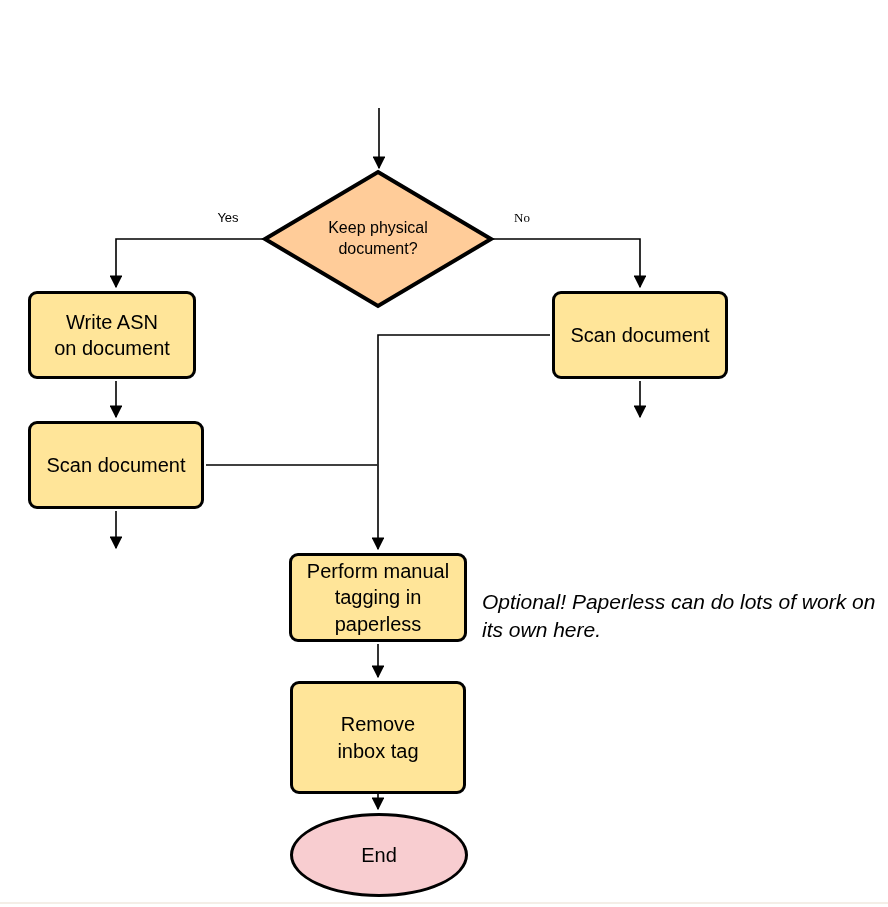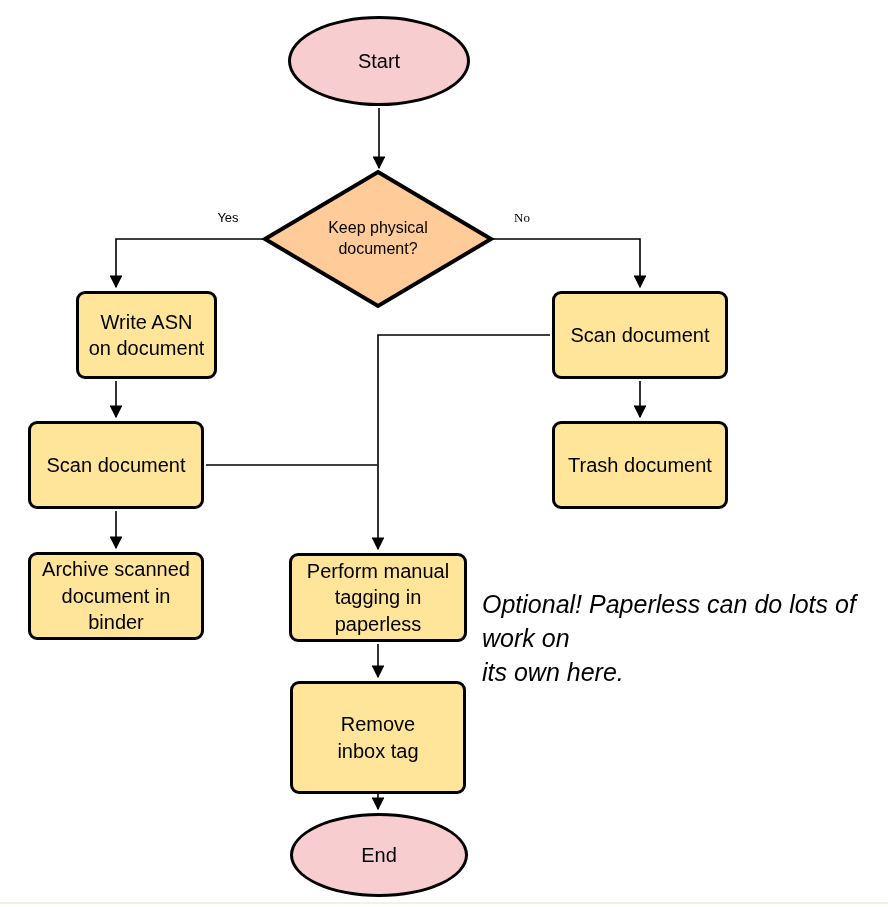--- a/index.html
+++ b/index.html
@@ -37,21 +37,21 @@
     text-align:center;font-size:16px;line-height:1.3;
     white-space:pre-line;
   }
   .edge-label{
     position:absolute;
     font-size:13px;
     text-align:center;
   }
   .note{
     position:absolute;
-    font-size:25px;font-style:italic;line-height:1.35;
+    font-size:21px;font-style:italic;line-height:1.35;
     white-space:pre-line;
   }
   .bottom-line{
     position:absolute;left:0;top:902px;width:888px;height:2px;
     background:#F4EEE7;
   }
 </style>
 </head>
 <body>
 
@@ -70,57 +70,46 @@
       <path d="M116 381 L116 417" marker-end="url(#arrow)"></path>
       <path d="M116 511 L116 548" marker-end="url(#arrow)"></path>
       <path d="M640 381 L640 417" marker-end="url(#arrow)"></path>
       <path d="M550 335 L378 335 L378 549" marker-end="url(#arrow)"></path>
       <path d="M206 465 L377.2 465"></path>
       <path d="M378 644 L378 677" marker-end="url(#arrow)"></path>
       <path d="M378 772 L378 809" marker-end="url(#arrow)"></path>
     </g>
   </svg>
 
-  <div class="node terminator" style="left:288px;top:16px;width:182px;height:90px;">
-    <span>Start</span>
-  </div>
 
   <div class="decision-wrap" style="left:260px;top:167px;width:236px;height:144px;">
     <svg width="236" height="144" viewBox="0 0 236 144" xmlns="http://www.w3.org/2000/svg">
       <polygon points="118,5 231,72 118,139 5,72" fill="#FFCC99" stroke="#000" stroke-width="4"></polygon>
     </svg>
     <div class="decision-label">Keep physical
 document?</div>
   </div>
 
   <div class="edge-label" style="left:195px;top:210px;width:66px;">Yes</div>
   <div class="edge-label" style="left:492px;top:210px;width:60px;font-family:Liberation Serif, serif;">No</div>
 
-  <div class="node process" style="left:28px;top:291px;width:141px;height:88px;margin-left:48px;">
+  <div class="node process" style="left:28px;top:291px;width:168px;height:88px;">
     <span>Write ASN
 on document</span>
   </div>
 
   <div class="node process" style="left:28px;top:421px;width:176px;height:88px;">
     <span>Scan document</span>
   </div>
 
-  <div class="node process" style="left:28px;top:552px;width:176px;height:88px;">
-    <span>Archive scanned
-document in
-binder</span>
-  </div>
 
   <div class="node process" style="left:552px;top:291px;width:176px;height:88px;">
     <span>Scan document</span>
   </div>
 
-  <div class="node process" style="left:552px;top:421px;width:176px;height:88px;">
-    <span>Trash document</span>
-  </div>
 
   <div class="node process" style="left:289px;top:553px;width:178px;height:89px;">
     <span>Perform manual
 tagging in
 paperless</span>
   </div>
 
   <div class="note" style="left:482px;top:588px;width:402px;">Optional! Paperless can do lots of work on
 its own here.</div>
 

